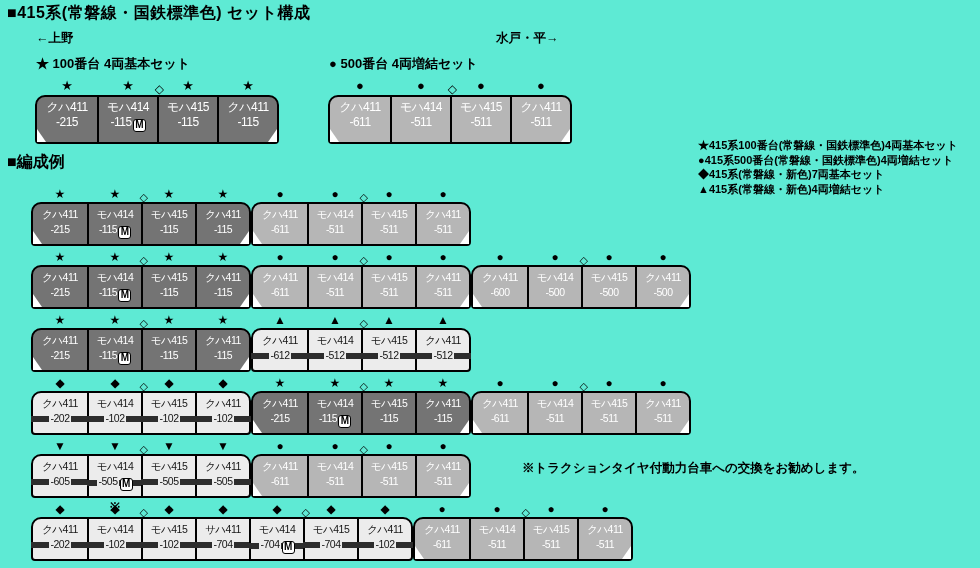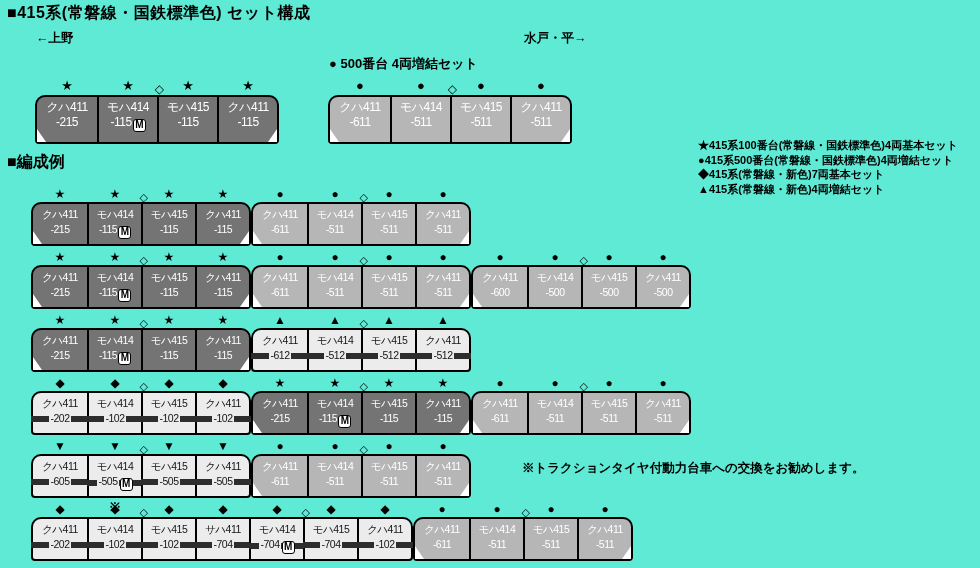--- a/index.html
+++ b/index.html
@@ -49,22 +49,23 @@
       font-size:12px;font-weight:bold;}
 </style>
 </head>
 <body>
 
 <div class="page">
 
   <div class="abs title" style="left:7px;top:3px">■415系(常磐線・国鉄標準色) セット構成</div>
 
   <div class="abs dir" style="left:36px;top:30px">←上野</div>
-  <div class="abs dir" style="left:524px;top:30px">水戸・平→</div>
-
+  <div class="abs dir" style="left:496px;top:30px">水戸・平→</div>
+
+  <div class="abs setlabel" style="left:36px;top:55px">★ 100番台 4両基本セット</div>
   <div class="abs setlabel" style="left:329px;top:55px">● 500番台 4両増結セット</div>
 
   <div class="trainrow toprow" id="topset0" style="left:35px;top:95px">
       <div class="set dark">
         <div class="car">
           <span class="sym">★</span>
           <div class="l1">クハ411</div>
           <div class="l2"><span class="num">-215</span></div>
           <span class="tri l"></span>
         </div>

